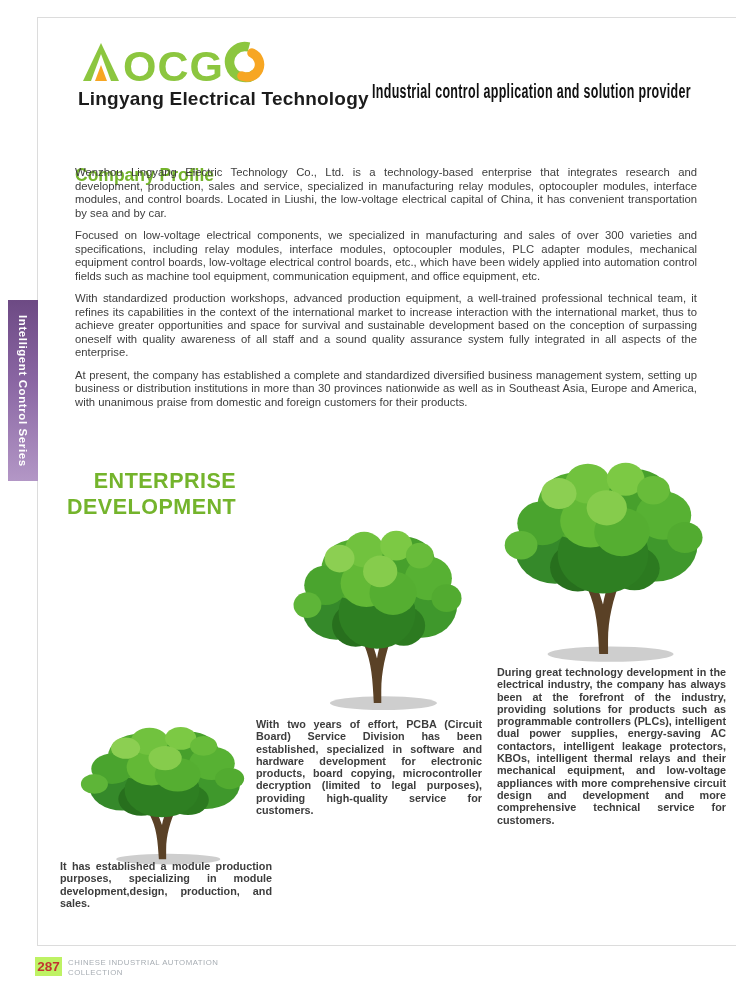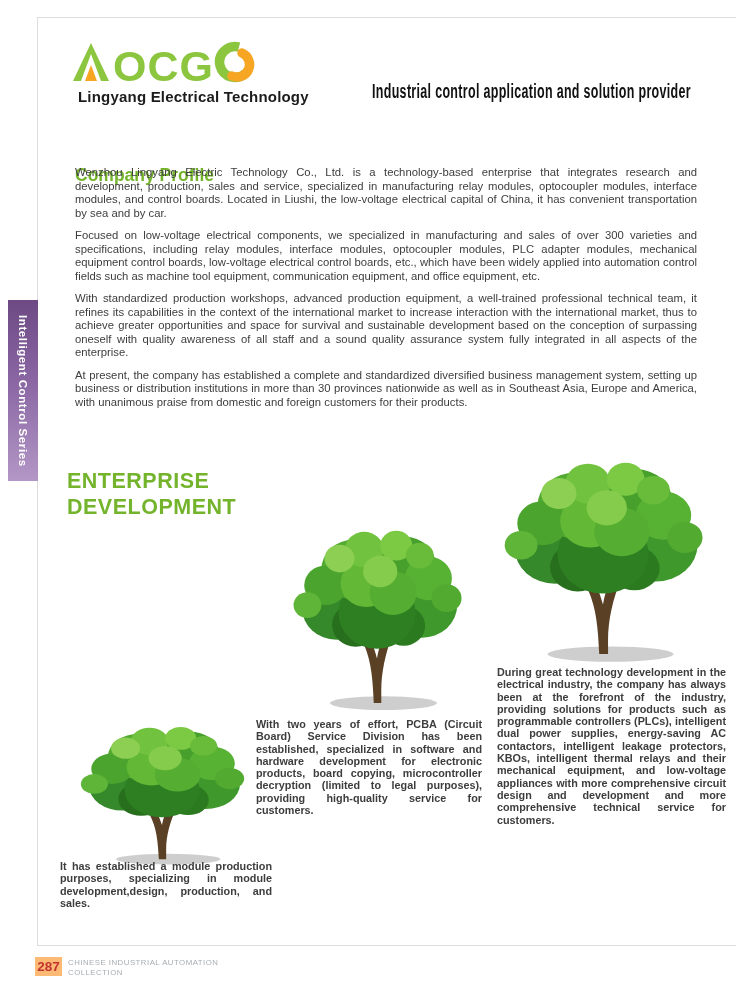--- a/index.html
+++ b/index.html
@@ -6,54 +6,54 @@
   #page{position:relative;width:736px;height:1000px;background:#ffffff;overflow:hidden;
         font-family:"Liberation Sans", sans-serif;color:#3d3d3d;}
 
   
   .rule{position:absolute;background:#dcdcdc;}
   .rule-top{left:37px;top:17px;width:699px;height:1px;}
   .rule-left{left:37px;top:17px;width:1px;height:929px;}
   .rule-bottom{left:37px;top:945px;width:699px;height:1px;}
 
   
-  .logo{position:absolute;left:72px;top:40px;}
-  .logo-subtitle{position:absolute;left:78px;top:88px;font-size:15px;font-weight:bold;
+  .logo{position:absolute;left:82px;top:40px;}
+  .logo-subtitle{position:absolute;left:78px;top:88px;font-size:19px;font-weight:bold;
                  color:#1c1c1c;letter-spacing:.2px;white-space:nowrap;}
   .tagline{position:absolute;left:372px;top:80px;font-size:19.5px;font-weight:800;color:#111;
            white-space:nowrap;transform:scaleX(.64);transform-origin:left center;letter-spacing:.5px;}
 
   
   .sidebar-tab{position:absolute;left:8px;top:300px;width:30px;height:181px;
     background:linear-gradient(180deg,#6d4a84 0%,#8a66a3 45%,#b397c6 100%);
     display:flex;align-items:center;justify-content:center;}
   .sidebar-tab span{writing-mode:vertical-rl;color:#fff;font-weight:bold;font-size:11.5px;
     letter-spacing:.6px;white-space:nowrap;}
 
   
   .cp-heading{position:absolute;left:75px;top:137px;font-size:17.5px;font-weight:bold;color:#74b42c;margin-top:28px;}
   .cp-body{position:absolute;left:75px;top:166px;width:632px;}
   .cp-body p{margin:0 10px 9px 0;font-size:11.3px;line-height:13.5px;text-align:justify;color:#3d3d3d;}
 
   
   .ed-heading{position:absolute;left:67px;top:468px;font-size:21.5px;line-height:26px;
-              font-weight:bold;color:#74b42c;white-space:pre-line;letter-spacing:.5px;}
+              font-weight:bold;color:#74b42c;white-space:pre-line;letter-spacing:.5px;text-align:right;}
 
   .tree{position:absolute;}
   .tree-large{left:477px;top:444px;width:252px;height:220px;}
   .tree-medium{left:270px;top:514px;width:214px;height:198px;}
   .tree-small{left:58px;top:714px;width:208px;height:152px;}
 
   .tree-text{position:absolute;font-size:10.8px;line-height:12.3px;text-align:justify;color:#3d3d3d;font-weight:bold;}
   .tt-middle{left:256px;top:718px;width:226px;}
   .tt-right{left:497px;top:666px;width:229px;}
   .tt-left{left:60px;top:860px;width:212px;}
 
   
-  .page-badge{position:absolute;left:35px;top:957px;width:27px;height:19px;background:#fdba74;
+  .page-badge{position:absolute;left:35px;top:957px;width:27px;height:19px;background:#bef264;
     color:#c13530;font-weight:bold;font-size:13.5px;display:flex;align-items:center;justify-content:center;}
   .collection{position:absolute;left:68px;top:958px;font-size:7.8px;line-height:9.5px;
     color:#a7adb3;letter-spacing:.5px;white-space:pre-line;}
 </style>
 </head>
 <body>
 
 <div id="page">
 
   <div class="rule rule-top"></div>

